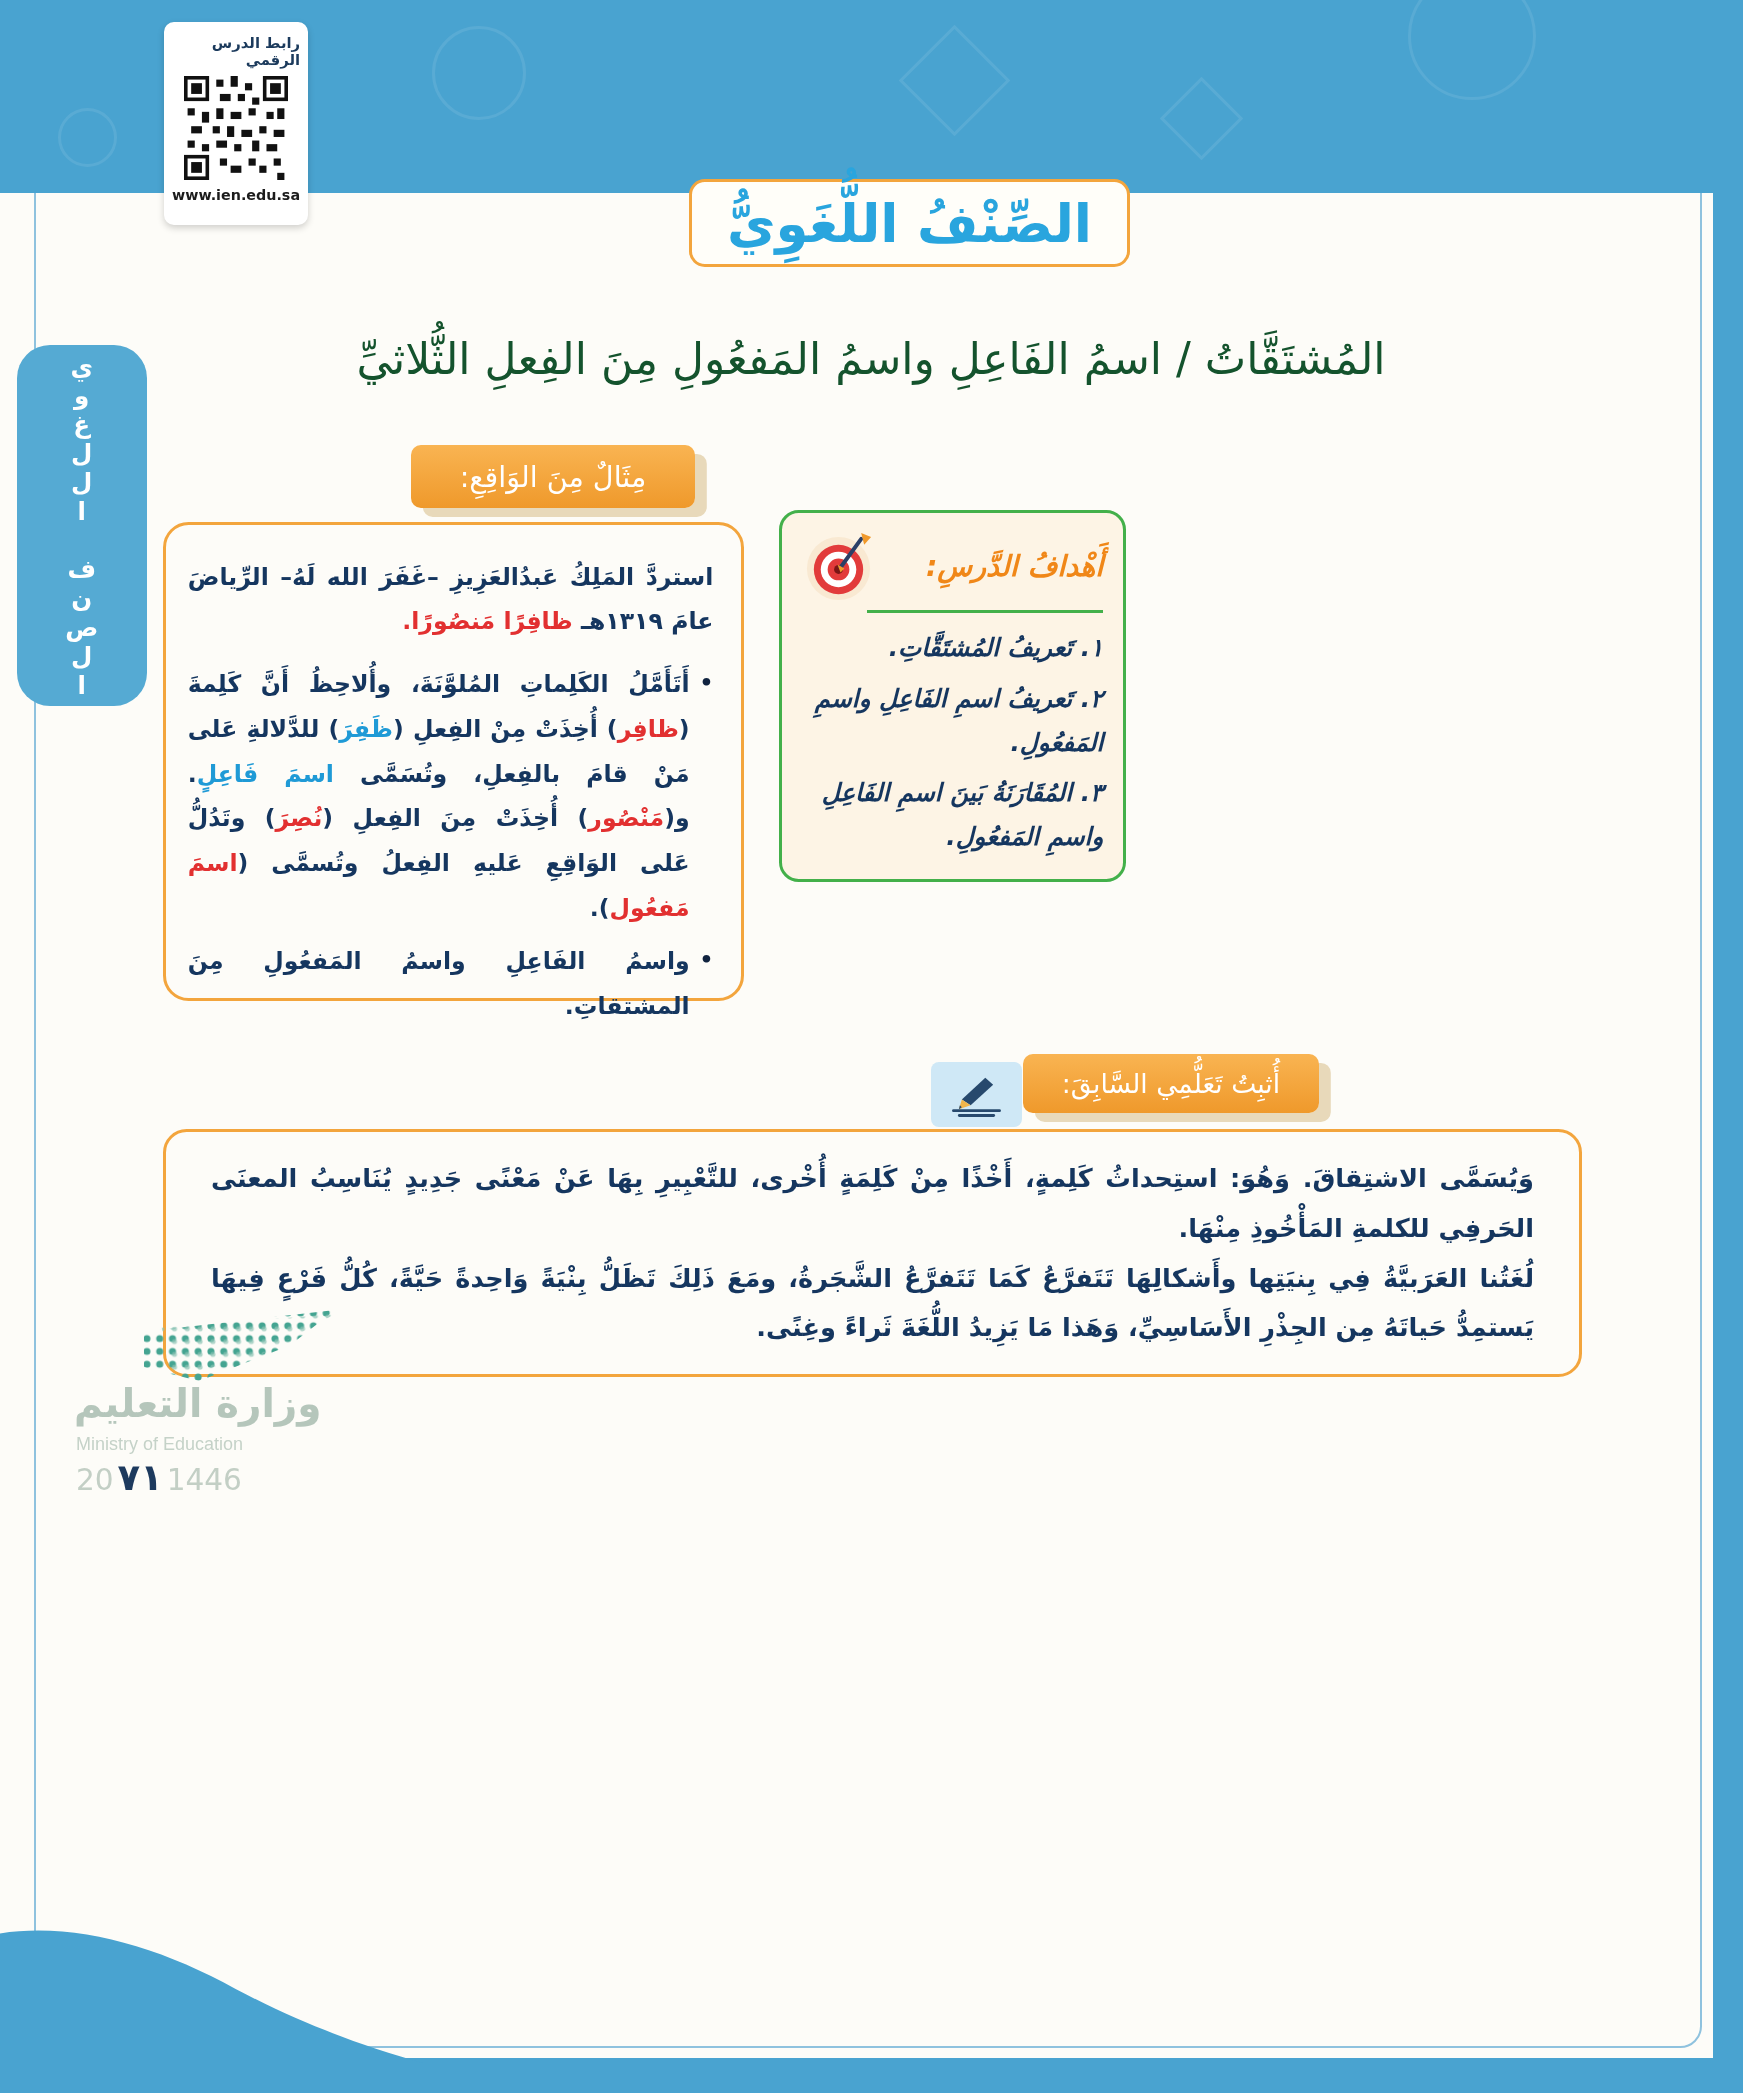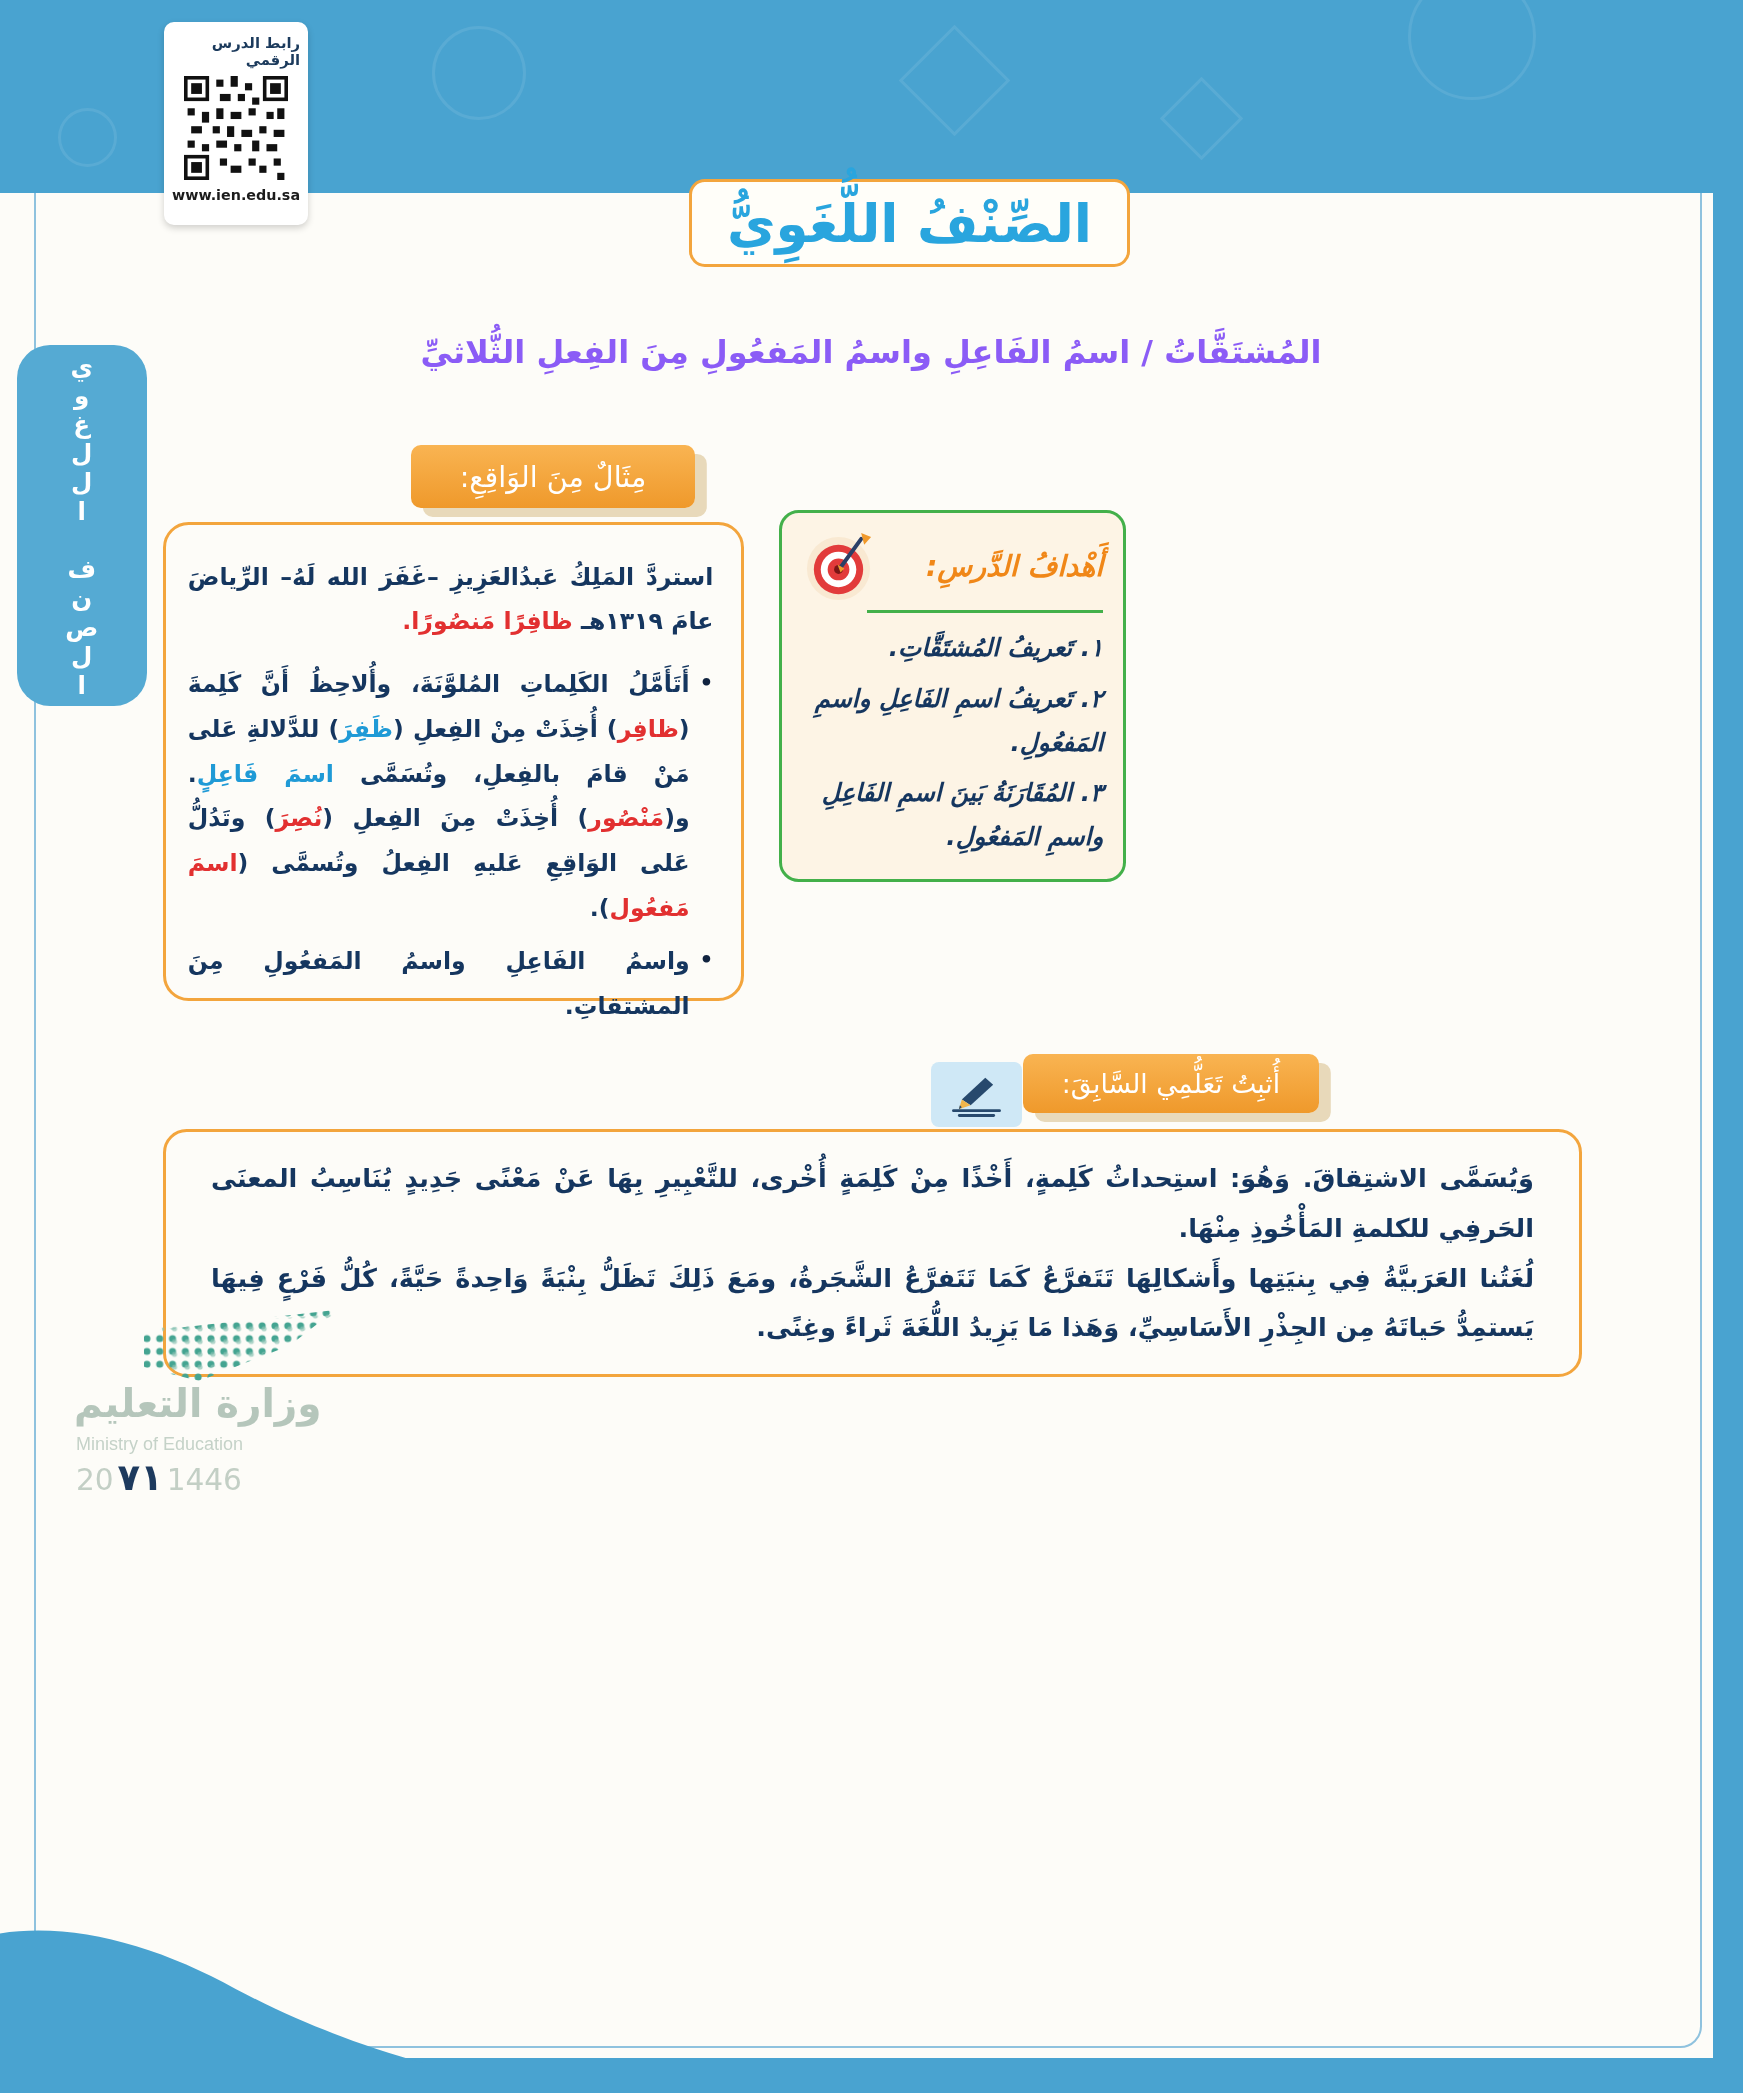--- a/index.html
+++ b/index.html
@@ -27,21 +27,21 @@
     display:flex; flex-direction:column; align-items:center; padding:11.8px 7.9px; gap:7.9px;margin-top:16px; }
   .qr-title { font-size:14.8px; font-weight:bold; color:#1b3a5c; }
   .qr-url { font-size:14.3px; font-weight:bold; color:#1c1c1c; direction:ltr; }
 
   
   .title-box { position:absolute; left:690px; top:179px; width:441px; height:88px;
     background:#fffef9; border:3px solid #f3a53d; border-radius:15.8px; z-index:4;
     display:flex; align-items:center; justify-content:center; }
   .page-title { font-size:53px; font-weight:bold; color:#29a5de; }
   .subtitle { position:absolute; left:158px; top:333px; width:1428px; text-align:center;
-    font-size:32px; font-weight:bold; color:#8b5cf6; z-index:4; }
+    font-size:44px; font-weight:normal; color:#14532d; z-index:4; }
 
   
   .side-tab { position:absolute; left:17.7px; top:345px; width:130px; height:361px;
     background:#55aad3; border-radius:33px; z-index:4;
     display:flex; align-items:center; justify-content:center; }
   .side-tab span { writing-mode:vertical-rl; text-orientation:upright;
     color:#ffffff; font-size:24.6px; font-weight:bold; letter-spacing:8.9px; }
 
   
   .orange-badge { background:linear-gradient(180deg,#f9b452,#ef992b); border-radius:9.9px;

